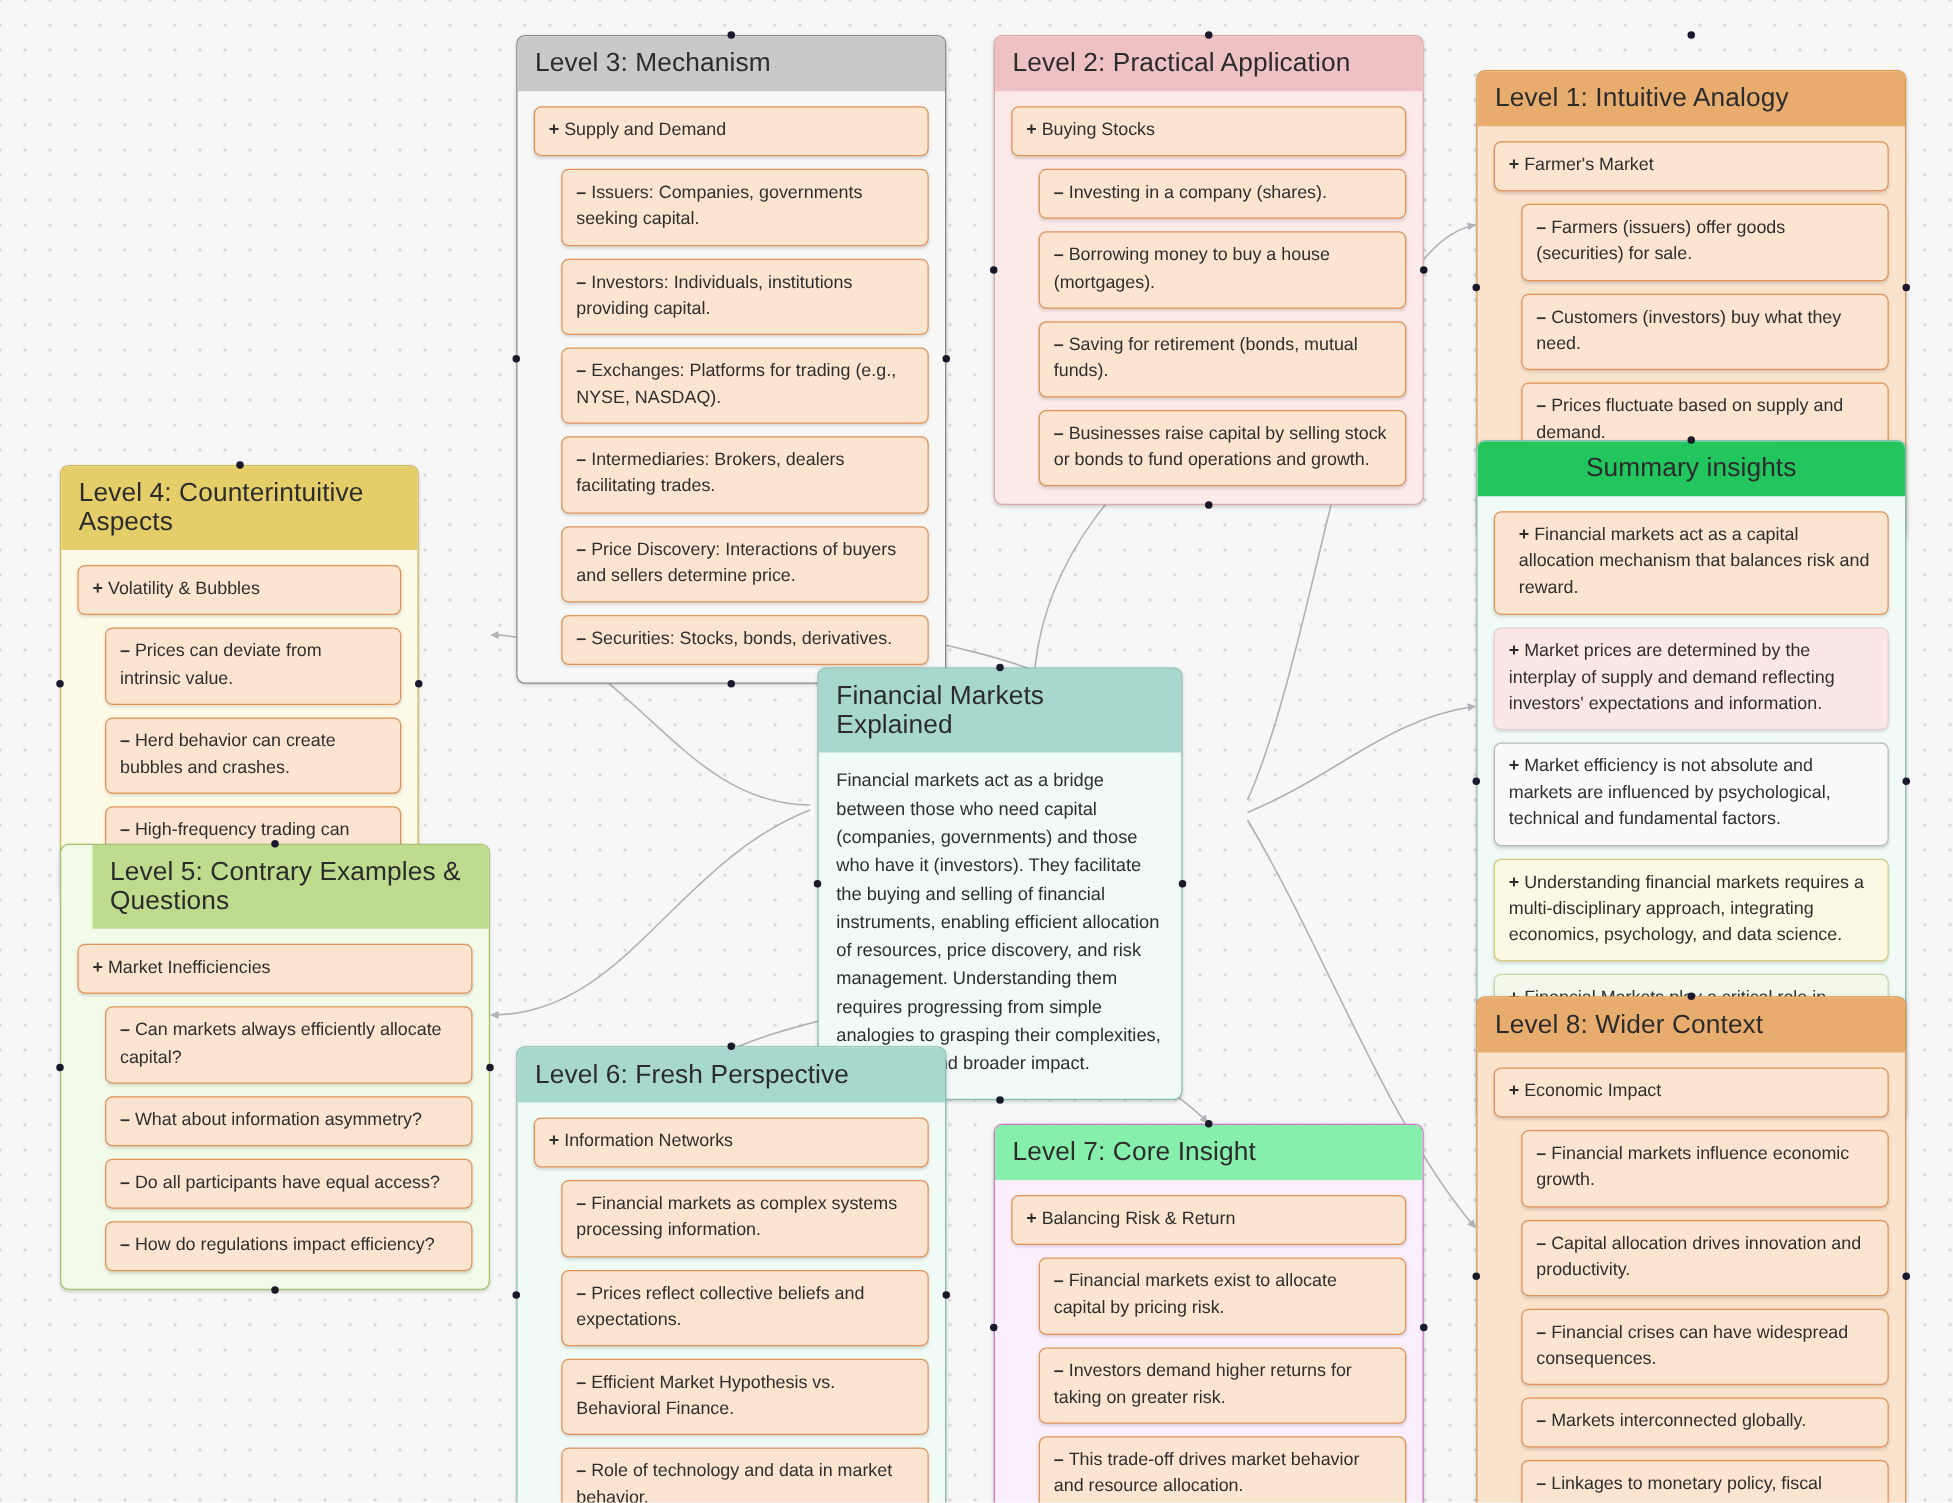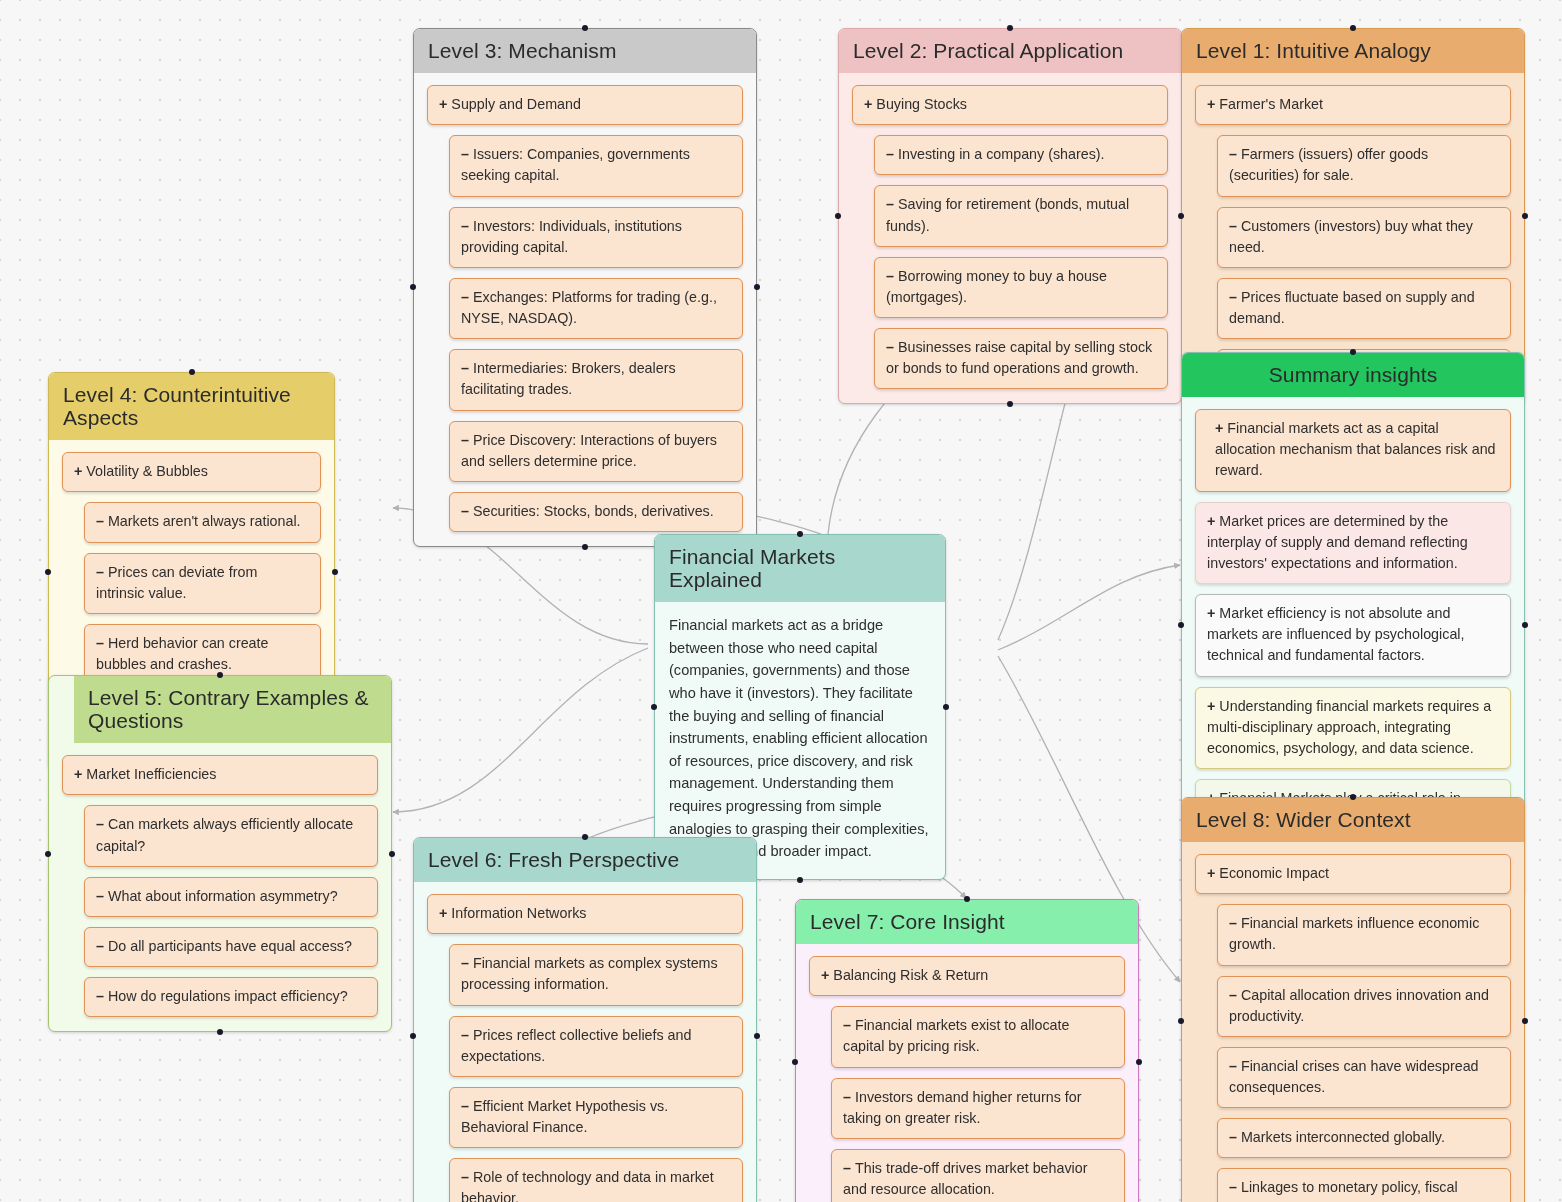--- a/index.html
+++ b/index.html
@@ -130,39 +130,39 @@
         <div class="chip child"><span class="mark">–</span><span>Price Discovery: Interactions of buyers and sellers determine price.</span></div>
         <div class="chip child"><span class="mark">–</span><span>Securities: Stocks, bonds, derivatives.</span></div>
       </div>
     </div>
     <div class="handle h-top"></div>
     <div class="handle h-bottom"></div>
     <div class="handle h-left"></div>
     <div class="handle h-right"></div>
   </div>
 
-  <div class="node" style="left:838px; top:28px; width:344px;">
+  <div class="node" style="left:795px; top:28px; width:344px;">
     <div class="node-inner" style="border-color:#dba9a9; background:#fbeae8;">
       <div class="node-header" style="background:#eec2c2;">Level 2: Practical Application</div>
       <div class="node-body">
         <div class="chip"><span class="mark">+</span><span>Buying Stocks</span></div>
         <div class="chip child"><span class="mark">–</span><span>Investing in a company (shares).</span></div>
+        <div class="chip child"><span class="mark">–</span><span>Borrowing money to buy a house (mortgages).</span></div>
         <div class="chip child"><span class="mark">–</span><span>Saving for retirement (bonds, mutual funds).</span></div>
-        <div class="chip child"><span class="mark">–</span><span>Borrowing money to buy a house (mortgages).</span></div>
         <div class="chip child"><span class="mark">–</span><span>Businesses raise capital by selling stock or bonds to fund operations and growth.</span></div>
       </div>
     </div>
     <div class="handle h-top"></div>
     <div class="handle h-bottom"></div>
     <div class="handle h-left"></div>
     <div class="handle h-right"></div>
   </div>
 
   <div class="node" style="left:1181px; top:28px; width:344px;">
-    <div class="node-inner" style="border-color:#d9994f; background:#fae3cd;">
+    <div class="node-inner" style="border-color:#d9994f; background:#fae3cd;margin-top:28px;">
       <div class="node-header" style="background:#e8ac6e;">Level 1: Intuitive Analogy</div>
       <div class="node-body">
         <div class="chip"><span class="mark">+</span><span>Farmer's Market</span></div>
         <div class="chip child"><span class="mark">–</span><span>Farmers (issuers) offer goods (securities) for sale.</span></div>
         <div class="chip child"><span class="mark">–</span><span>Customers (investors) buy what they need.</span></div>
         <div class="chip child"><span class="mark">–</span><span>Prices fluctuate based on supply and demand.</span></div>
         <div class="chip child"><span class="mark">–</span><span>The market facilitates the exchange.</span></div>
       </div>
     </div>
     <div class="handle h-top"></div>
@@ -186,21 +186,20 @@
     <div class="handle h-bottom"></div>
     <div class="handle h-left"></div>
     <div class="handle h-right"></div>
   </div>
 
   <div class="node" style="left:48px; top:372px; width:287px;">
     <div class="node-inner" style="border-color:#cdb851; background:#fdfbe8;">
       <div class="node-header" style="background:#e5ce6a;">Level 4: Counterintuitive Aspects</div>
       <div class="node-body">
         <div class="chip"><span class="mark">+</span><span>Volatility &amp; Bubbles</span></div>
-        <div class="chip child"><span class="mark">–</span><span>Markets aren't always rational.</span></div>
         <div class="chip child"><span class="mark">–</span><span>Prices can deviate from intrinsic value.</span></div>
         <div class="chip child"><span class="mark">–</span><span>Herd behavior can create bubbles and crashes.</span></div>
         <div class="chip child"><span class="mark">–</span><span>High-frequency trading can amplify volatility.</span></div>
       </div>
     </div>
     <div class="handle h-top"></div>
     <div class="handle h-bottom"></div>
     <div class="handle h-left"></div>
     <div class="handle h-right"></div>
   </div>

